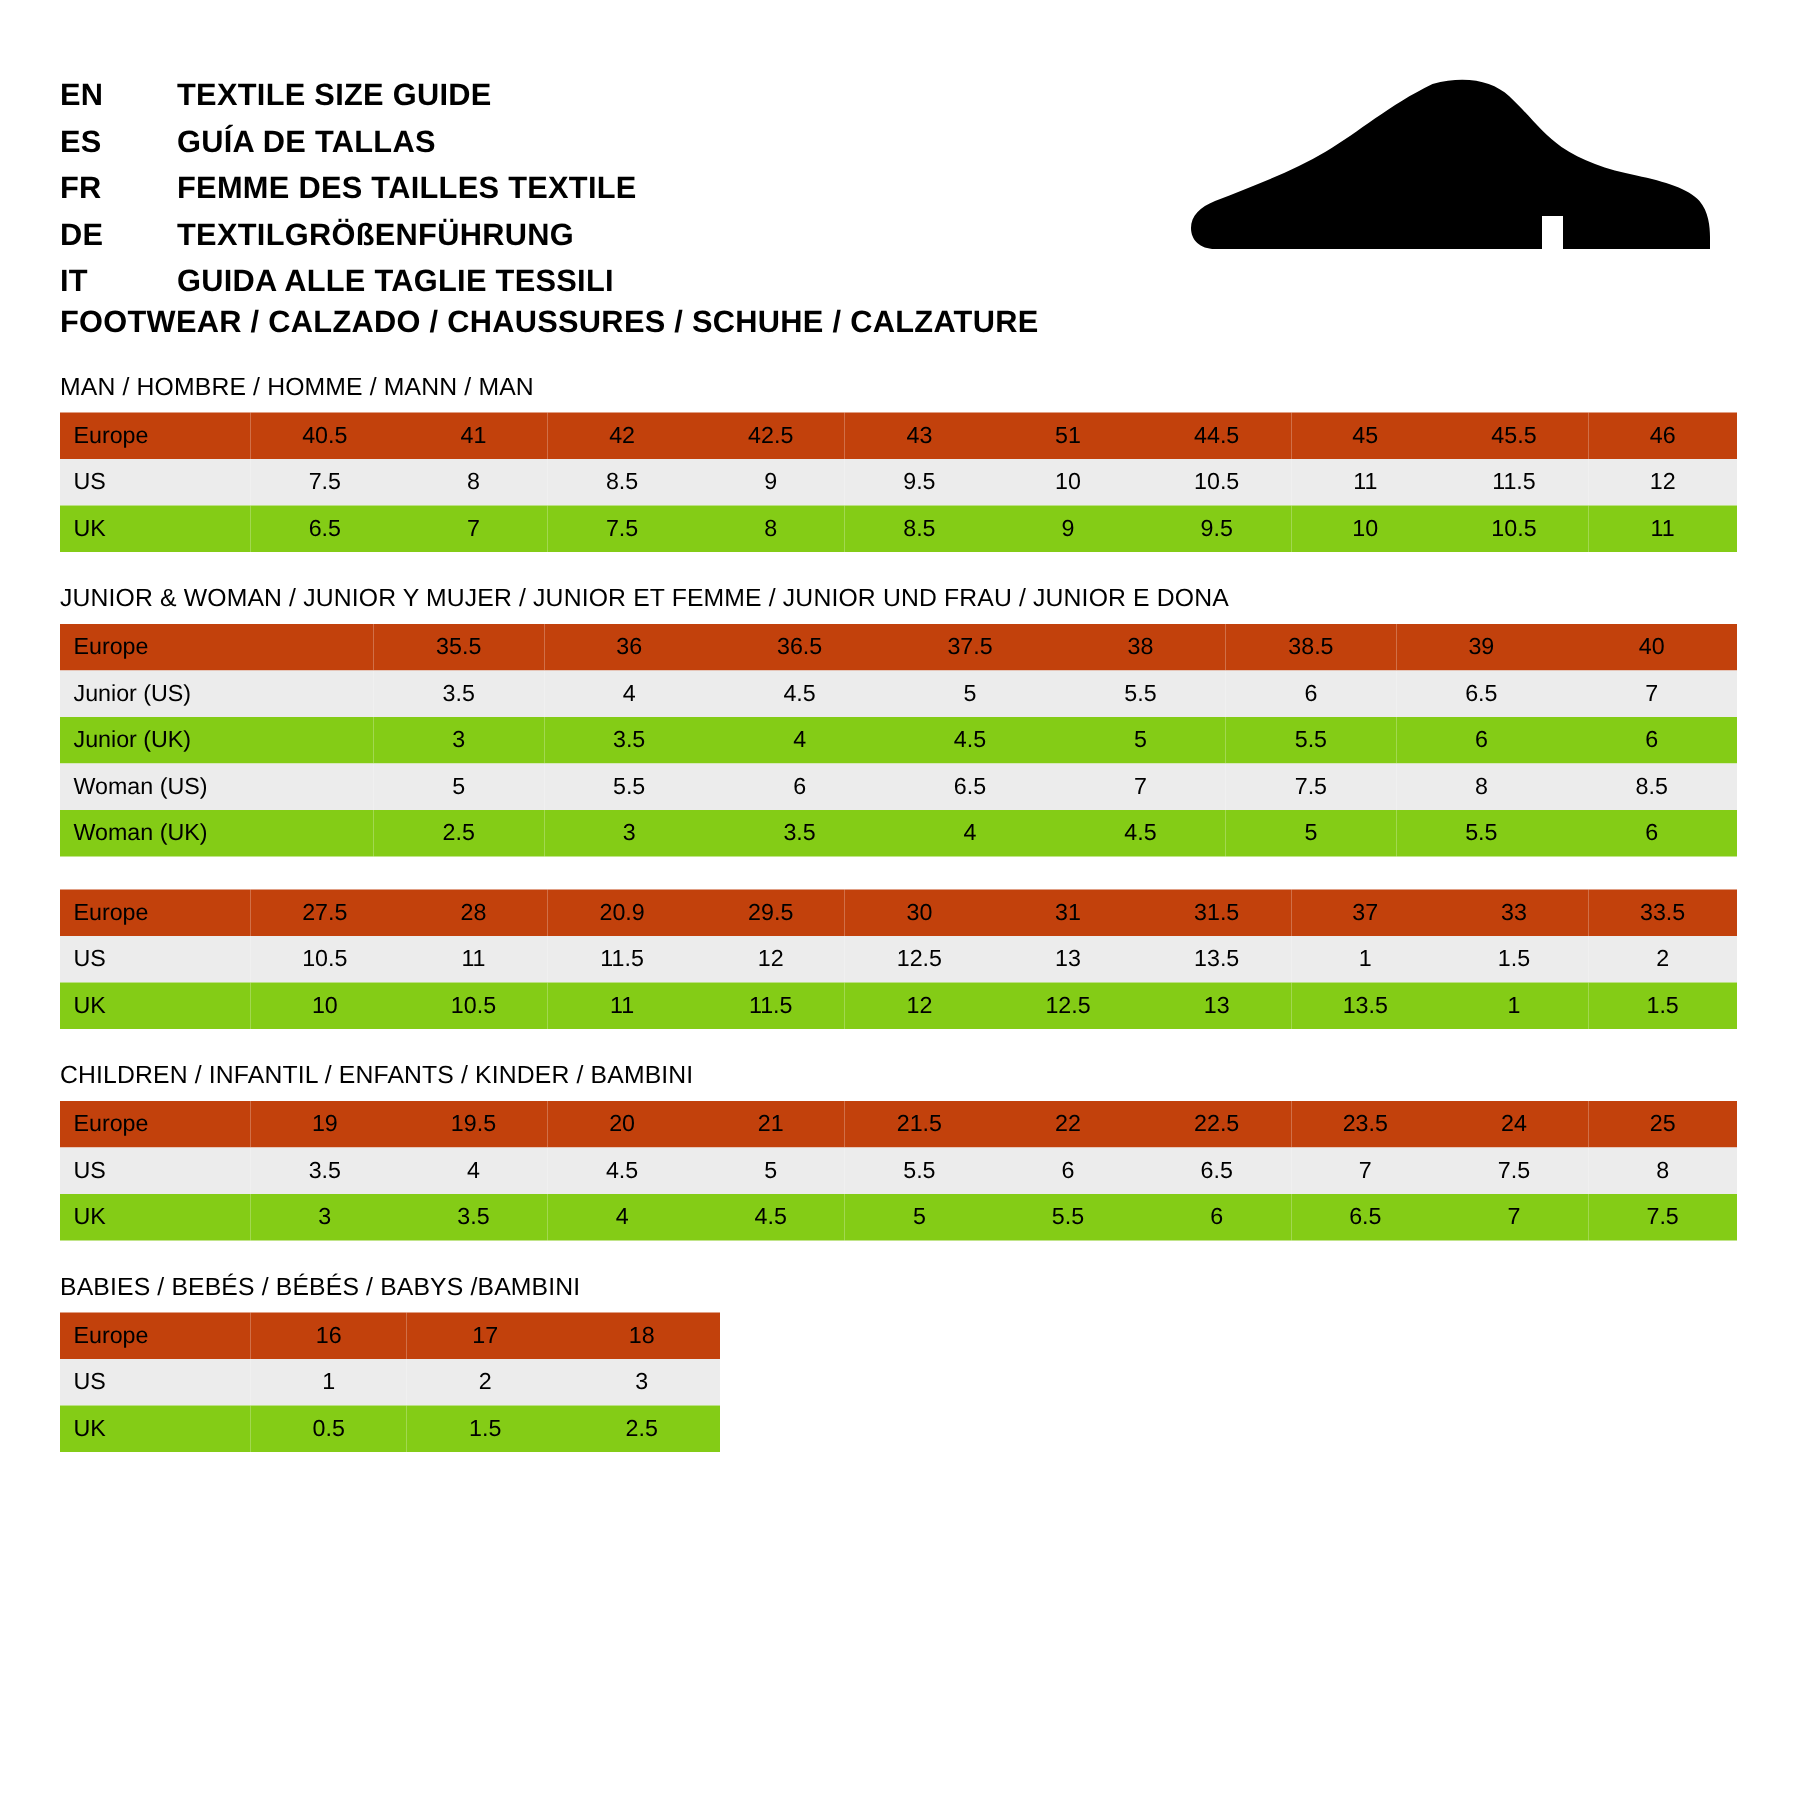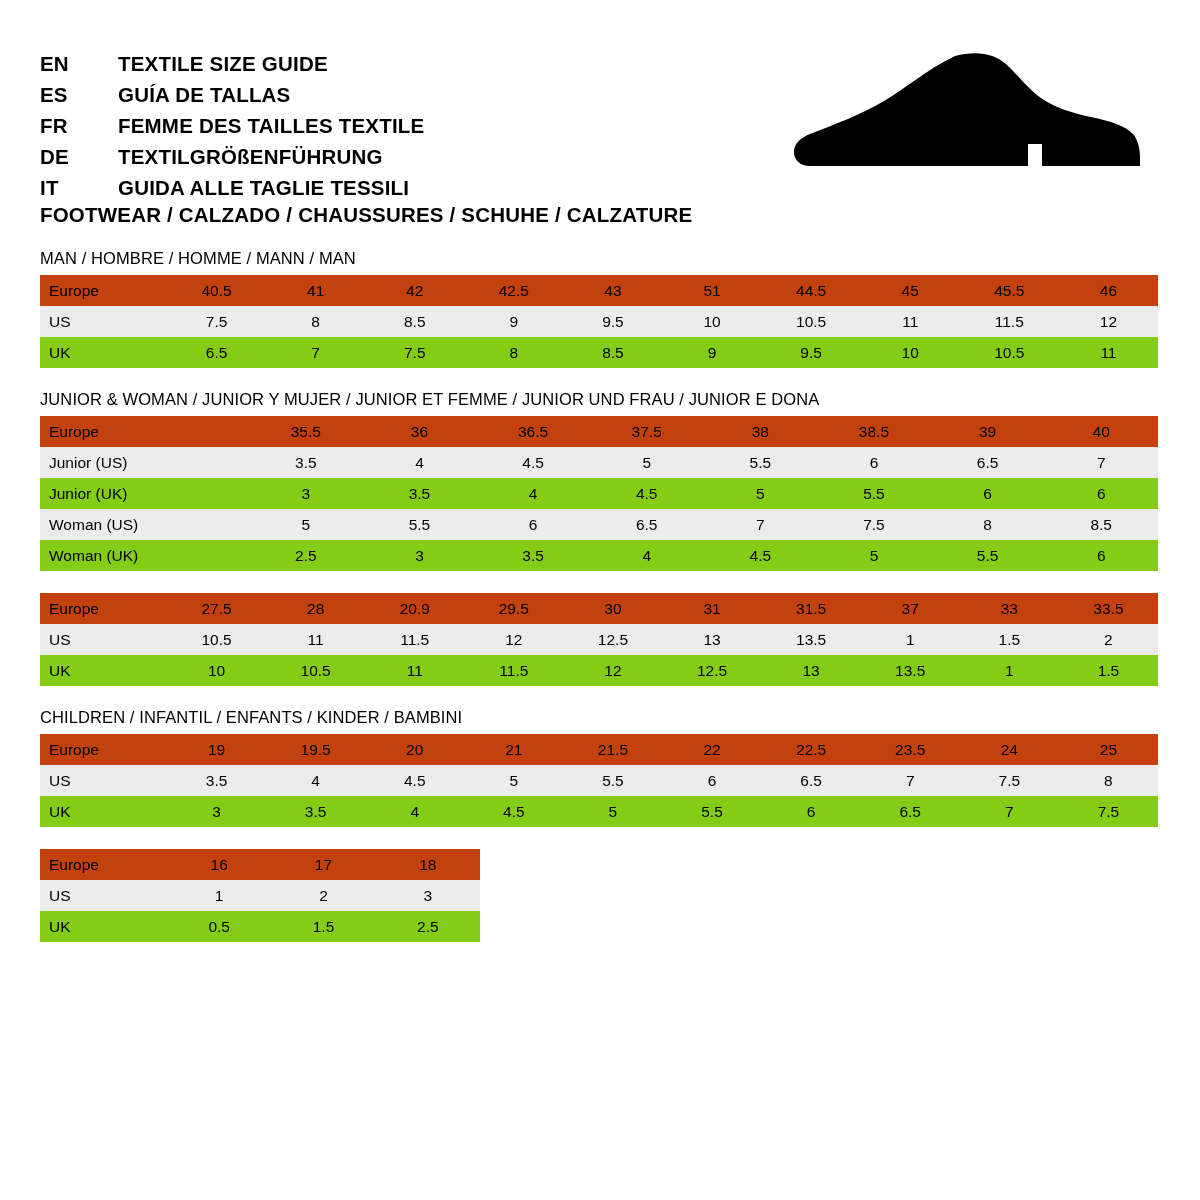--- a/index.html
+++ b/index.html
@@ -327,20 +327,21 @@
         <td>6</td>
         <td>6.5</td>
         <td>7</td>
         <td>7.5</td>
       </tr>
     </tbody>
       </table>
   </div>
 
   <div class="section sec-babies">
+    <div class="section-title">BABIES  / BEBÉS / BÉBÉS / BABYS /BAMBINI</div>
     <table class="size-table babies">
       <tbody>
           <tr class="head">
         <td class="label">Europe</td>
         <td>16</td>
         <td>17</td>
         <td>18</td>
       </tr>
       <tr class="body">
         <td class="label">US</td>

